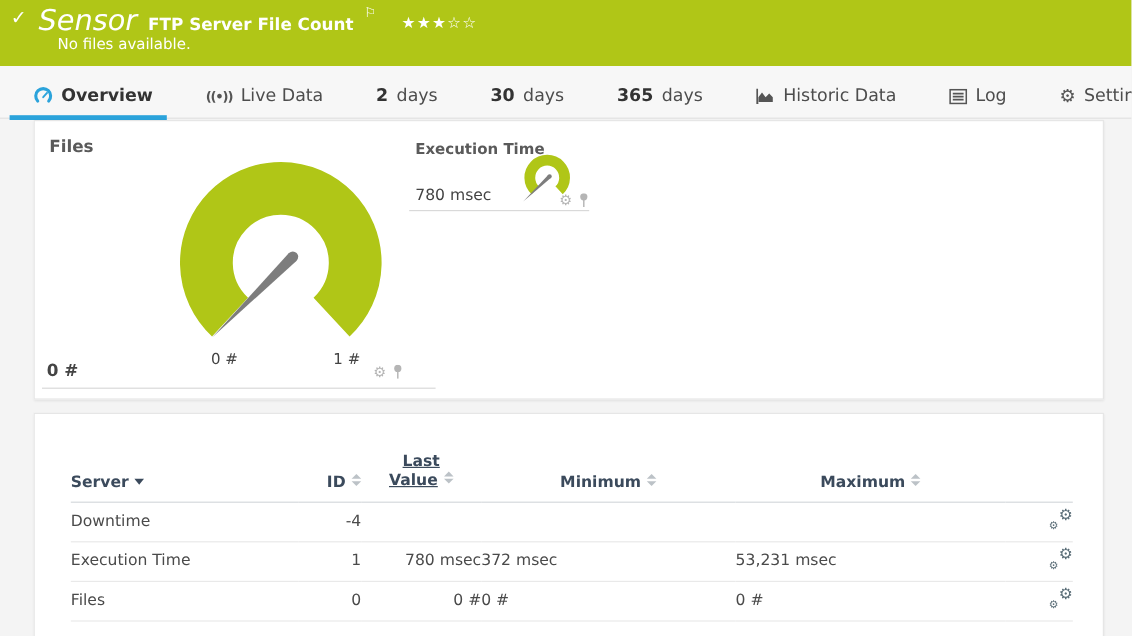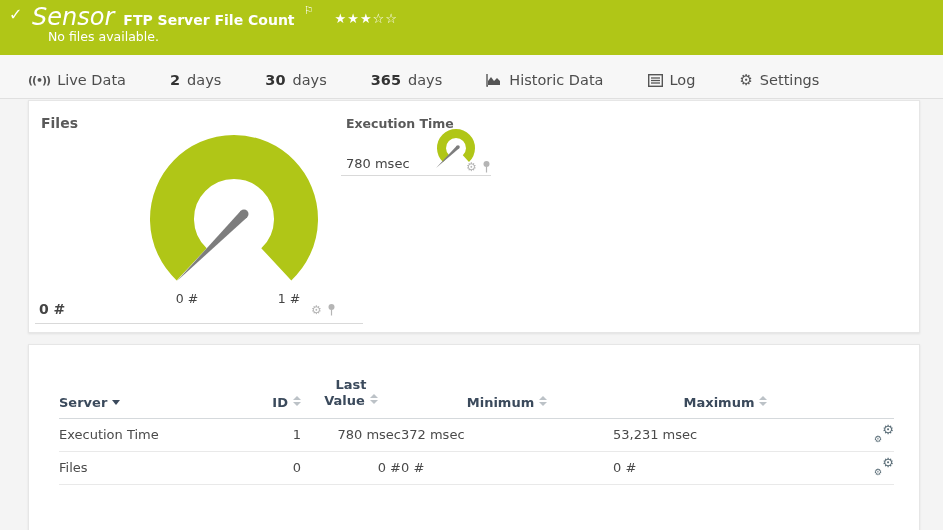--- a/index.html
+++ b/index.html
@@ -64,21 +64,21 @@
     vertical-align:bottom; border-bottom:1px solid #d5d9dc; }
   table.channels td { font-size:13px; color:#4a4a4a; height:33px; border-bottom:1px solid #e9e9e9;
     padding:0; }
   .col-channel { width:190px; text-align:left; }
   .col-id { width:52px;  text-align:right; }
   .col-last { width:100px; text-align:right; }
   .col-min { width:212px; }
   .col-max { width:225px; }
   .col-gear { width:56px; text-align:right; }
   th.col-last { text-align:center; }
-  .twoline { display:inline-block; text-align:center; line-height:1.25; }
+  .twoline { display:inline-block; text-align:center; line-height:1.25;text-decoration:underline; }
 
   .sort { display:inline-block; vertical-align:1px; margin-left:5px; }
   .sort i { display:block; width:0; height:0; border-left:4px solid transparent; border-right:4px solid transparent; }
   .sort .up { border-bottom:4px solid #bcc2c7; margin-bottom:2px; }
   .sort .down { border-top:4px solid #bcc2c7; }
   .caret-desc { display:inline-block; vertical-align:2px; margin-left:5px;
     width:0; height:0; border-left:4px solid transparent; border-right:4px solid transparent;
     border-top:5px solid #3b4a5c; }
 
   .gearset { position:relative; display:inline-block; width:20px; height:18px; cursor:pointer; }
@@ -96,20 +96,29 @@
       <span class="kind">Sensor</span>
       <span class="sensor-title">FTP Server File Count</span>
       <span class="flagicon">⚐</span>
       <span class="stars"><span>★★★</span><span>☆☆</span></span>
     </div>
     <div class="msg">No files available.</div>
   </header>
 
   <nav class="tabstrip">
     <div class="tabs">
+      <div class="tab active">
+        <span class="tabicon">
+          <svg width="16" height="16" viewBox="0 0 16 16">
+              <path d="M3.4 12.2 A6.2 6.2 0 1 1 12.6 12.2" fill="none" stroke="#2ba3db" stroke-width="2.6" stroke-linecap="round"></path>
+              <line x1="8" y1="9" x2="11.2" y2="5.4" stroke="#2ba3db" stroke-width="1.6" stroke-linecap="round"></line>
+            </svg>
+        </span>
+        <span>Overview</span>
+      </div>
       <div class="tab">
         <span class="tabicon live-glyph">((•))</span>
         <span>Live Data</span>
       </div>
       <div class="tab">
         <span class="tabnum">2</span>
         <span>days</span>
       </div>
       <div class="tab">
         <span class="tabnum">30</span>
@@ -190,20 +199,28 @@
           <th class="col-channel"><span>Server</span><span class="caret-desc"></span></th>
           <th class="col-id"><span>ID</span><span class="sort"><i class="up"></i><i class="down"></i></span></th>
           <th class="col-last"><span class="twoline"><span>Last</span><br><span>Value</span><span class="sort"><i class="up"></i><i class="down"></i></span></span></th>
           <th class="col-min"><span>Minimum</span><span class="sort"><i class="up"></i><i class="down"></i></span></th>
           <th class="col-max"><span>Maximum</span><span class="sort"><i class="up"></i><i class="down"></i></span></th>
           <th class="col-gear"></th>
         </tr>
       </thead>
       <tbody>
         <tr>
+          <td class="col-channel">Downtime</td>
+          <td class="col-id">-4</td>
+          <td class="col-last"></td>
+          <td class="col-min"></td>
+          <td class="col-max"></td>
+          <td class="col-gear"><span class="gearset"><span class="g1">⚙</span><span class="g2">⚙</span></span></td>
+        </tr>
+        <tr>
           <td class="col-channel">Execution Time</td>
           <td class="col-id">1</td>
           <td class="col-last">780 msec</td>
           <td class="col-min">372 msec</td>
           <td class="col-max">53,231 msec</td>
           <td class="col-gear"><span class="gearset"><span class="g1">⚙</span><span class="g2">⚙</span></span></td>
         </tr>
         <tr>
           <td class="col-channel">Files</td>
           <td class="col-id">0</td>

